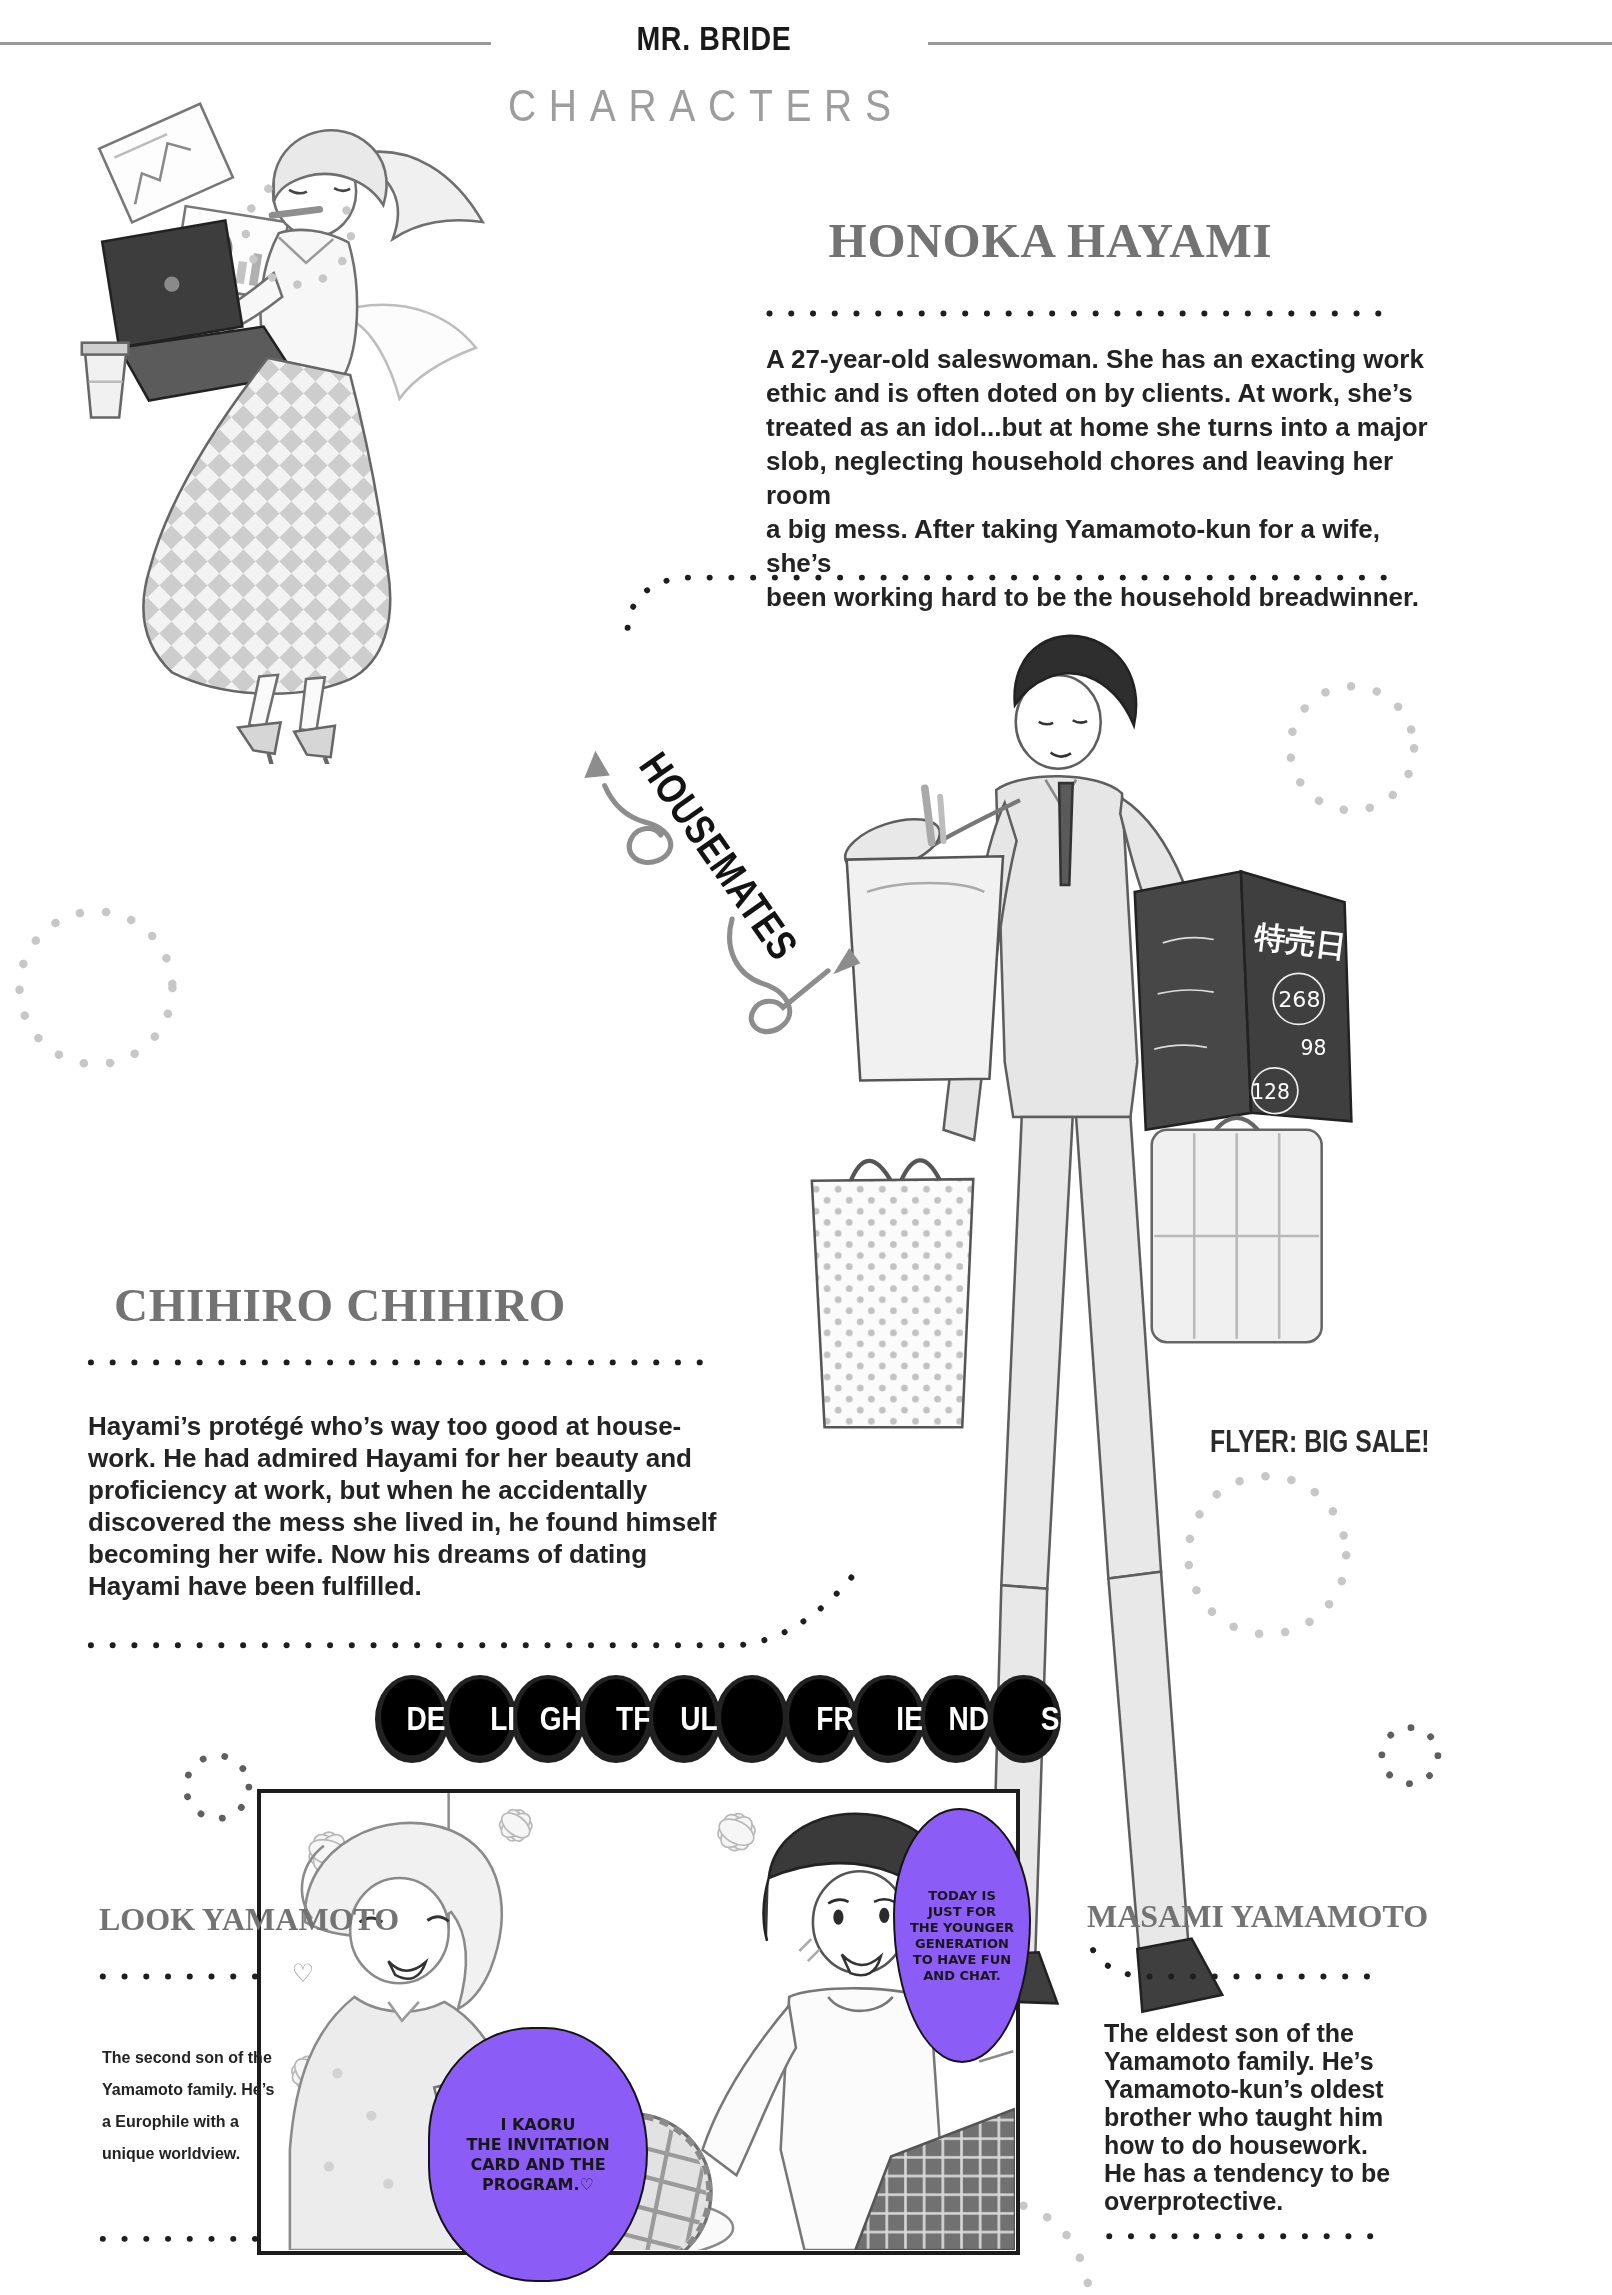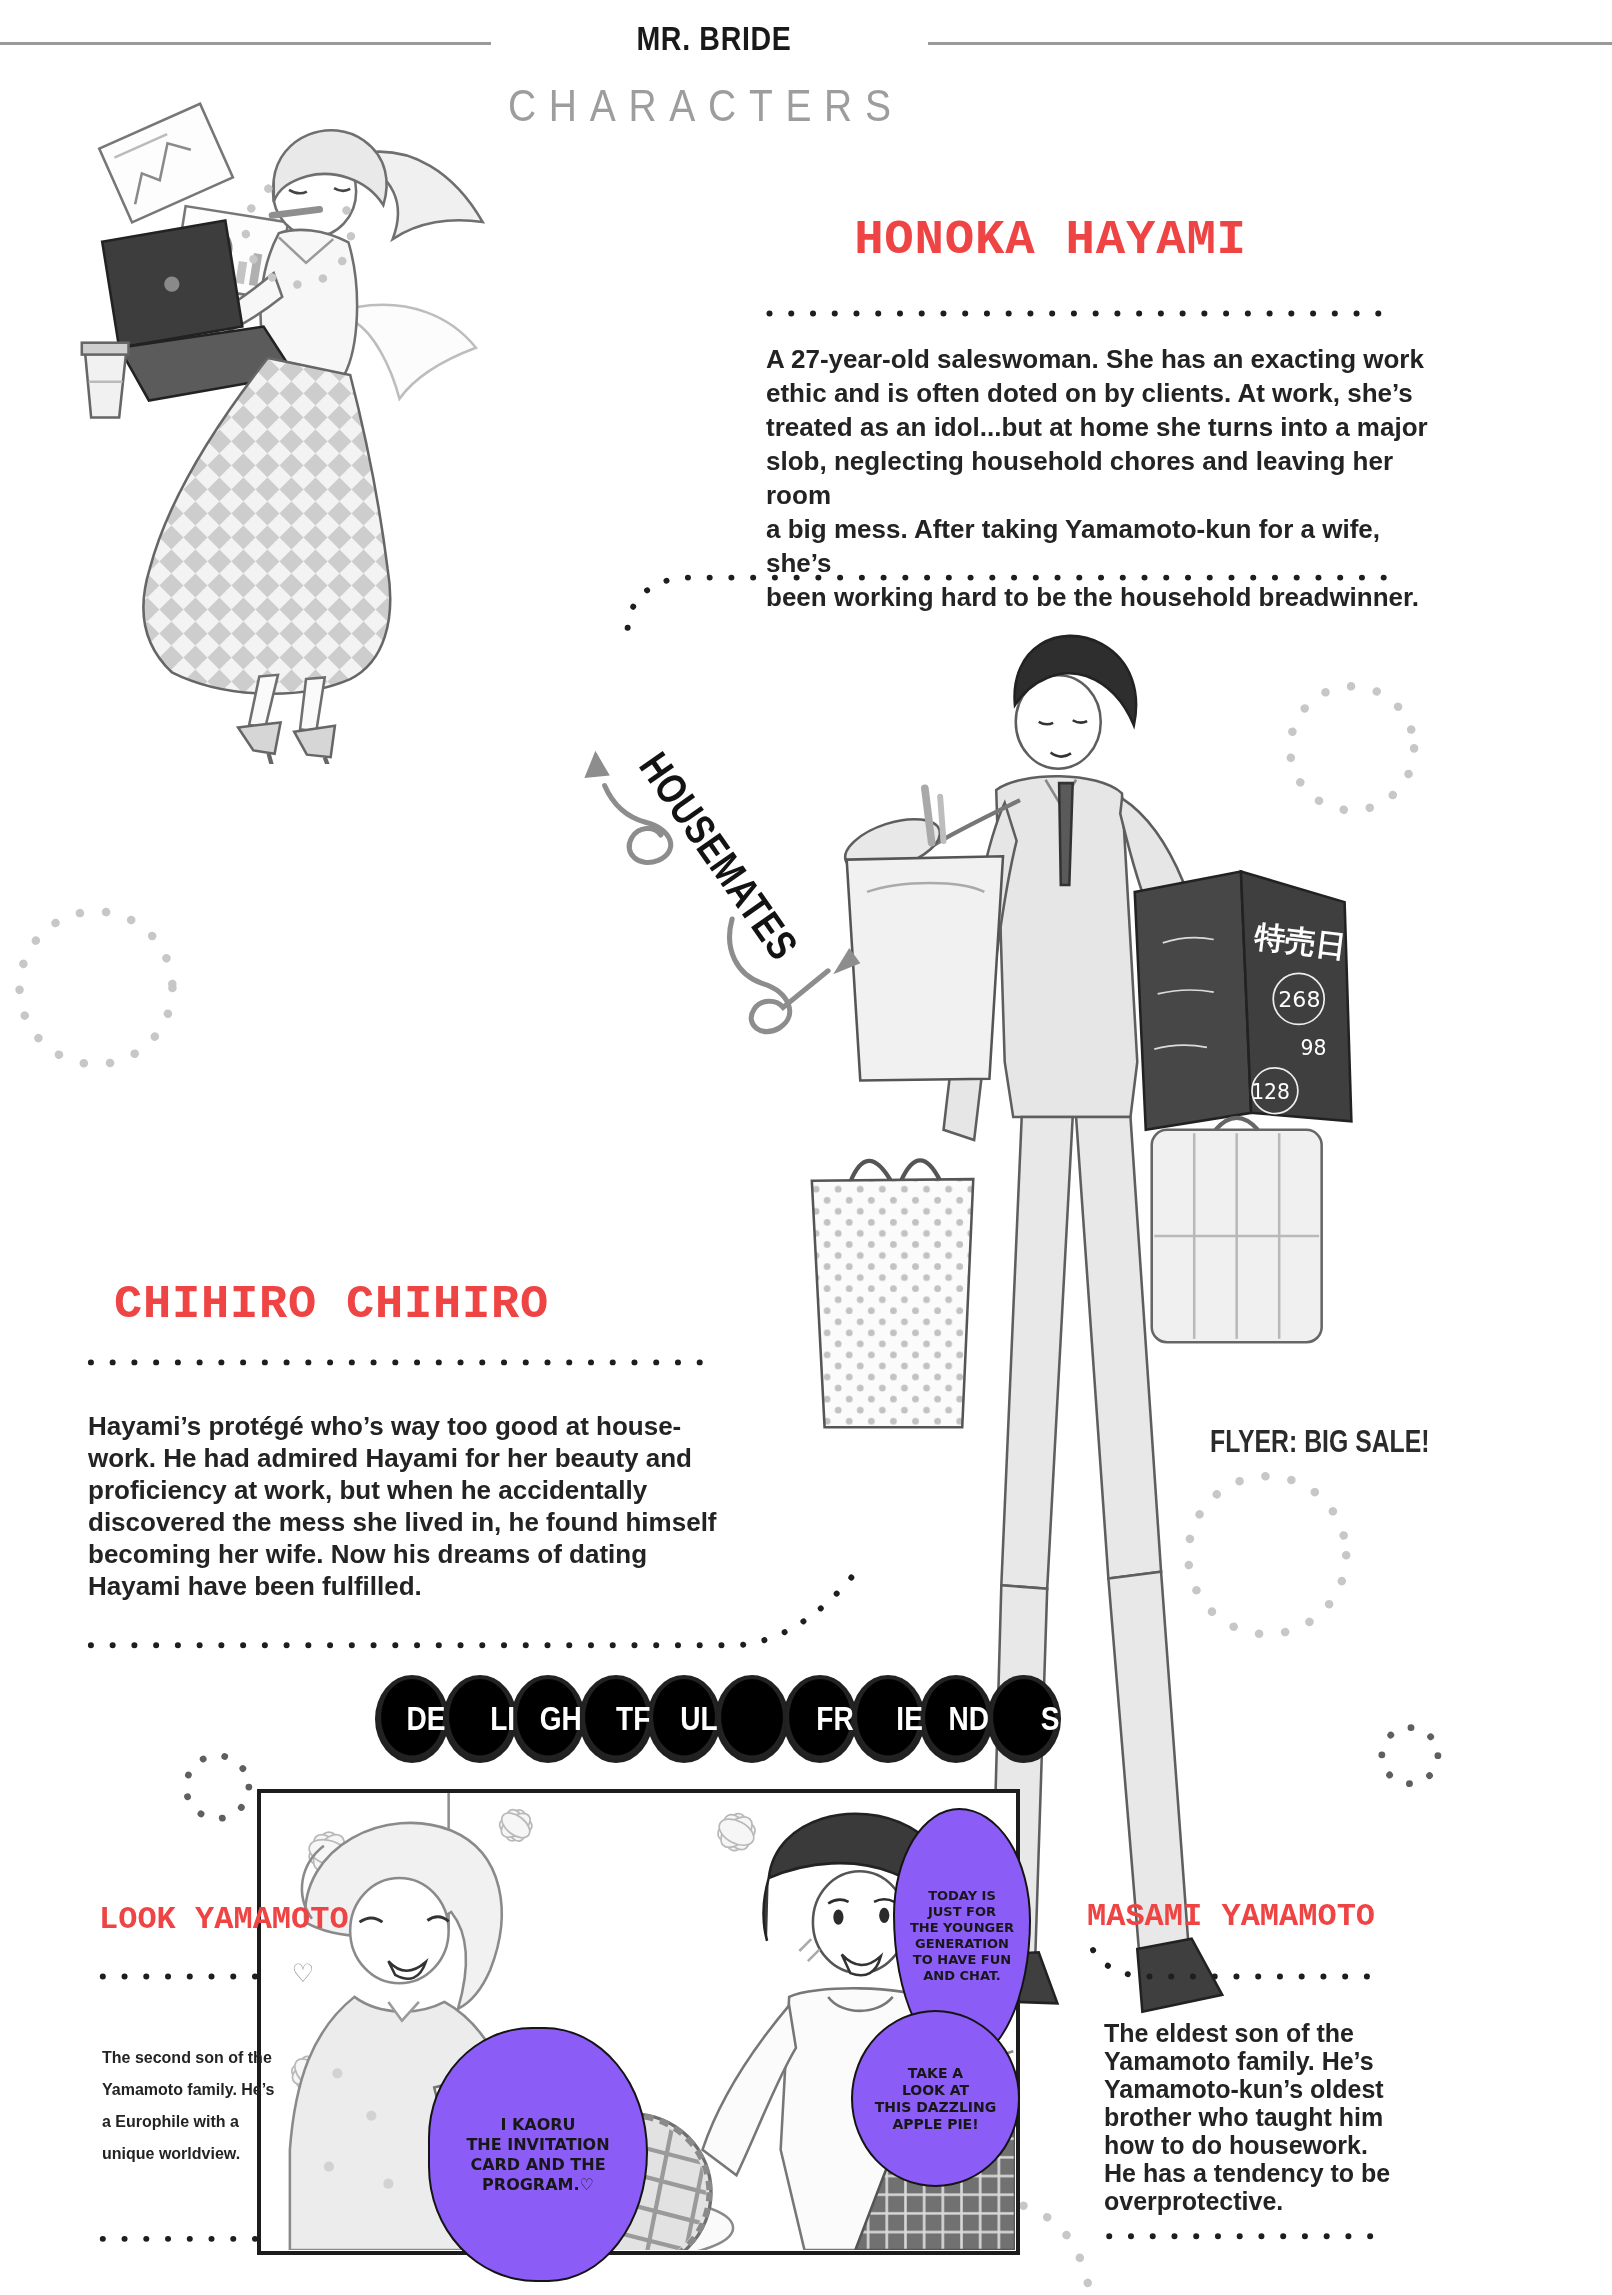--- a/index.html
+++ b/index.html
@@ -13,21 +13,21 @@
   .hrule.left{left:0;width:491px;}
   .hrule.right{left:928px;width:685px;}
   .series-title{position:absolute;left:595px;top:18.7px;width:238px;text-align:center;
     font-family:"Liberation Sans",sans-serif;font-weight:700;font-size:34px;letter-spacing:0.8px;color:#191919;
     transform:scaleX(.84);transform-origin:center;}
   .page-title{position:absolute;left:508px;top:82px;width:391px;text-align:center;
     font-family:"Liberation Sans",sans-serif;font-weight:400;font-size:39px;letter-spacing:12.7px;
     color:#9d9d9d;transform:scaleY(1.12);transform-origin:top center;white-space:nowrap;}
 
   
-  .char-name{position:absolute;font-family:Liberation Mono, monospace;font-weight:700;color:#ef4444;white-space:nowrap;}
+  .char-name{position:absolute;font-family:Liberation Serif, serif;font-weight:700;color:#737373;white-space:nowrap;}
   .name-honoka{left:765px;top:212px;width:571px;text-align:center;font-size:49px;letter-spacing:0.8px;}
   .name-chihiro{left:114px;top:1278px;font-size:47px;letter-spacing:0.8px;}
   .name-kaoru{left:99px;top:1901px;font-size:32px;}
   .name-masami{left:1087px;top:1898px;font-size:32px;}
   .bio{position:absolute;font-family:Liberation Sans, sans-serif;font-weight:700;color:#232323;white-space:pre-line;}
   .bio-honoka{left:766px;top:342px;width:663px;font-size:26px;line-height:34px;}
   .bio-chihiro{left:88px;top:1410px;width:663px;font-size:26px;line-height:32px;}
   .bio-kaoru{left:102px;top:2042px;width:306px;font-size:16px;line-height:32px;}
   .bio-masami{left:1104px;top:2019px;width:306px;font-size:25px;line-height:28px;}
 
@@ -375,24 +375,20 @@
         <circle cx="438" cy="470" r="90" fill="none" stroke="#8a8a8a" stroke-width="7" stroke-dasharray="11 8"></circle>
       </g>
     </svg>
 
     <div class="bubble bubble-1">TODAY IS
 JUST FOR
 THE YOUNGER
 GENERATION
 TO HAVE FUN
 AND CHAT.</div>
-    <div class="bubble bubble-2">TAKE A
-LOOK AT
-THIS DAZZLING
-APPLE PIE!</div>
     <div class="bubble bubble-3">I KAORU
 THE INVITATION
 CARD AND THE
 PROGRAM.♡</div>
   </div>
 
   <div class="char-name name-kaoru layer3">LOOK YAMAMOTO</div>
   <div class="bio bio-kaoru layer3">The second son of the
 Yamamoto family. He’s
 a Europhile with a

